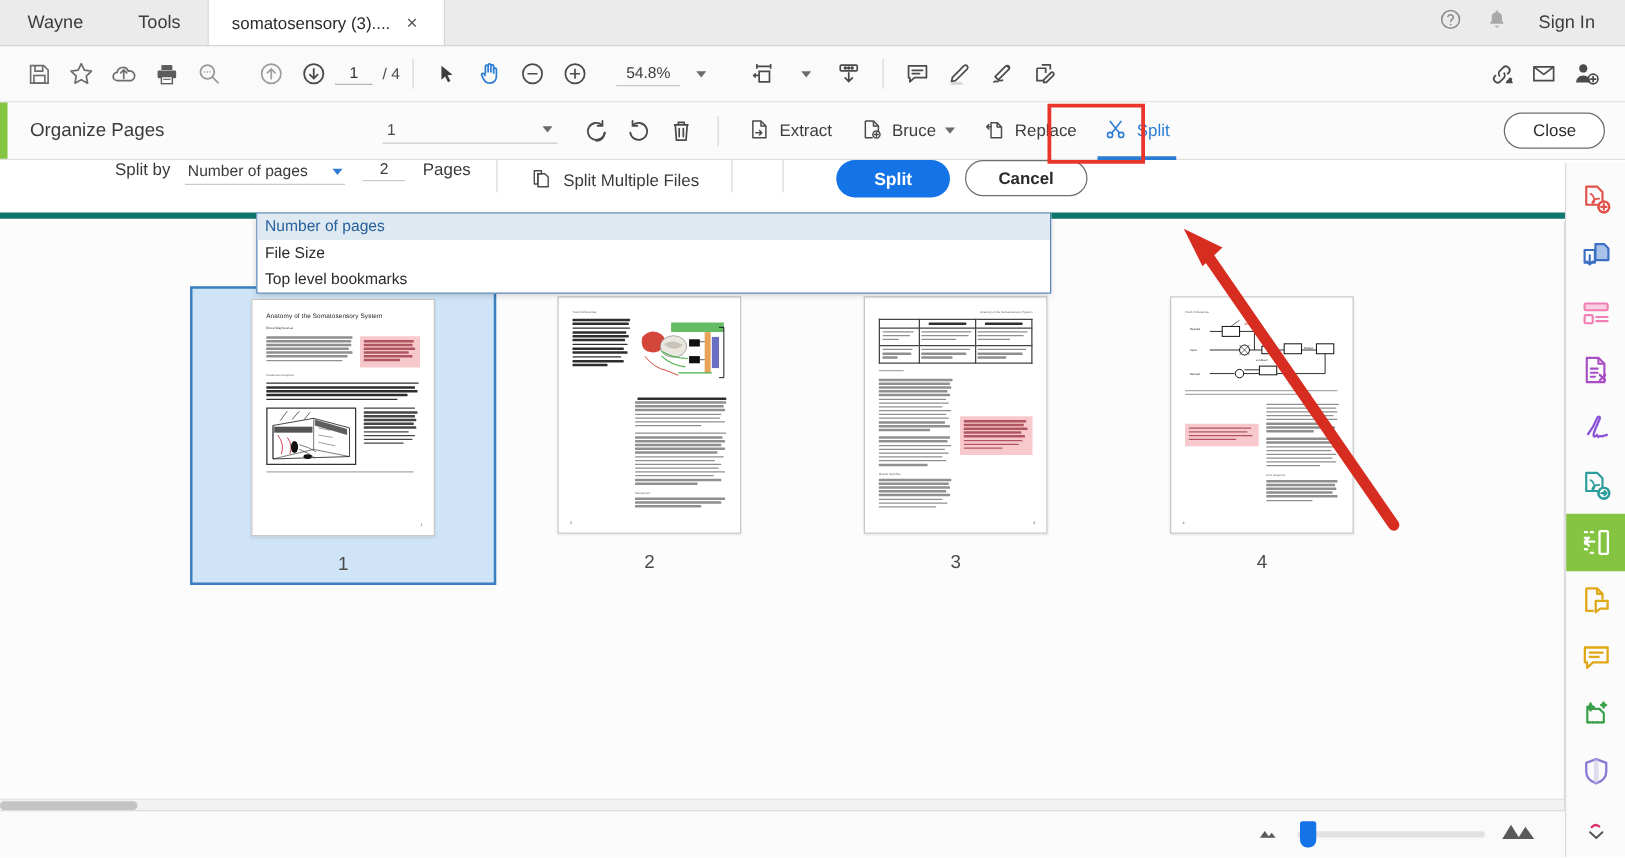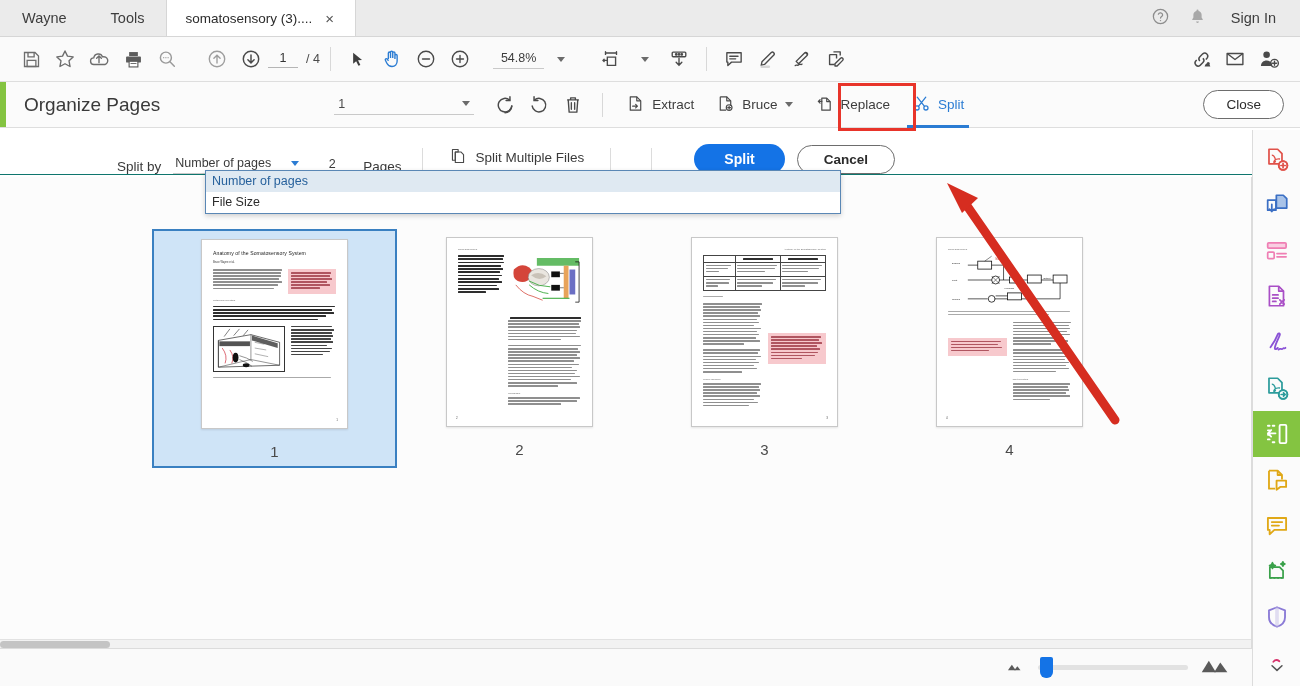--- a/index.html
+++ b/index.html
@@ -56,21 +56,21 @@
   .caret { width: 0; height: 0; border-left: 4px solid transparent;
     border-right: 4px solid transparent; border-top: 5px solid #6b6b6b; }
   .caret.blue { border-top-color: #2b7cd3; }
 
   
   .organize-bar {
     height: 46px; background: #fbfbfb; border-bottom: 1px solid #dedede;
     display: flex; align-items: center; position: relative;
   }
   .green-accent { width: 6px; align-self: stretch; background: #84c441; }
-  .organize-title { font-size: 19px; color: #3a3a3a; padding-left: 18px; }
+  .organize-title { font-size: 15px; color: #3a3a3a; padding-left: 18px; }
   .page-select {
     margin-left: 174px; width: 140px; display: flex; align-items: center;
     justify-content: space-between; border-bottom: 1px solid #c9c9c9;
     font-size: 12.5px; color: #4a4a4a; padding: 2px 4px 3px 4px; cursor: pointer;
   }
   .ob-ico {
     width: 34px; height: 34px; display: flex; align-items: center; justify-content: center;
     cursor: pointer; color: #4f4f4f; border-radius: 3px;
   }
   .tool-btn {
@@ -87,22 +87,22 @@
     border: 3px solid #e8342a; pointer-events: none; z-index: 30;
   }
   .close-btn {
     margin-left: auto; margin-right: 16px; border: 1px solid #6d6d6d;
     border-radius: 16px; padding: 6px 22px; font-size: 13.5px; color: #2b2b2b;
     cursor: pointer; background: #fff;
   }
 
   
   .split-bar {
-    height: 47px; background: #ffffff; border-bottom: 1px solid #0f766e;
-    display: flex; align-items: flex-end; padding-left: 117px; position: relative;
+    height: 47px; background: #ffffff; border-bottom: 5px solid #0f766e;
+    display: flex; align-items: flex-start; padding-left: 92px; position: relative;
   }
   .sb-label { font-size: 13.5px; color: #3a3a3a; }
   .sb-dropdown {
     margin-left: 12px; width: 128px; display: flex; align-items: center;
     justify-content: space-between; border-bottom: 1px solid #c9c9c9;
     font-size: 12.5px; color: #3a3a3a; padding: 2px 2px 3px 2px; cursor: pointer;
   }
   .sb-num {
     margin-left: 14px; width: 34px; text-align: center; font-size: 12.5px;
     color: #3a3a3a; border: none; border-bottom: 1px solid #c9c9c9;
@@ -495,20 +495,21 @@
   </div>
   <div class="sb-sep"></div>
   <div class="sb-sep"></div>
   <div class="split-btn">Split</div>
   <div class="cancel-btn">Cancel</div>
 </div>
 
 <div class="dd-list">
   <div class="dd-opt sel">Number of pages</div>
   <div class="dd-opt">File Size</div>
+  <div class="dd-opt">Top level bookmarks</div>
 </div>
 
 <div class="workspace">
   <div class="thumbs">
 
     <div class="thumb-cell selected">
       <div class="thumb-page">
         <div class="mp">
           <div class="mp-title">Anatomy of the Somatosensory System</div>
           <div class="mp-auth">Bruce Wayne et al.</div>

